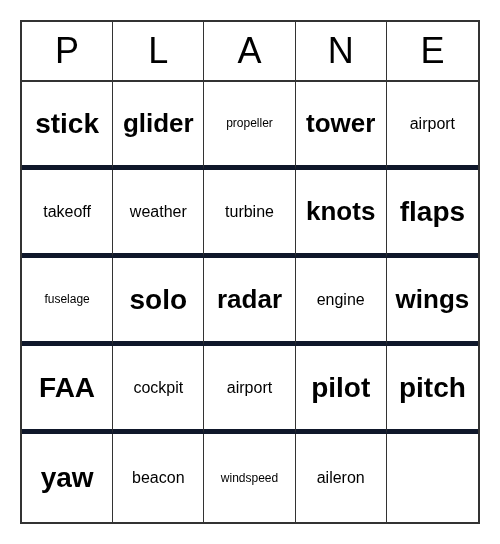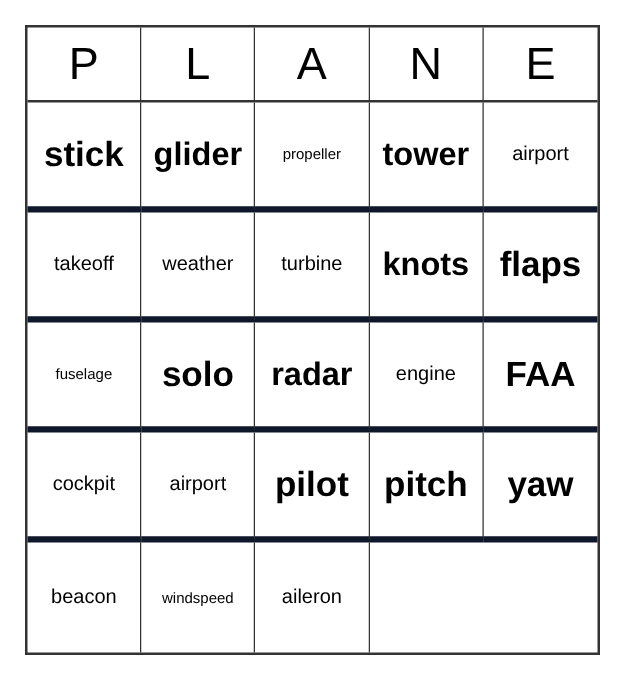--- a/index.html
+++ b/index.html
@@ -136,20 +136,23 @@
       <div class="bingo-cell">
         <span class="size-xl">solo</span>
       </div>
       <div class="bingo-cell">
         <span class="size-lg">radar</span>
       </div>
       <div class="bingo-cell">
         <span class="size-md">engine</span>
       </div>
       <div class="bingo-cell">
+        <span class="size-lg">wings</span>
+      </div>
+      <div class="bingo-cell">
         <span class="size-xl">FAA</span>
       </div>
       <div class="bingo-cell">
         <span class="size-md">cockpit</span>
       </div>
       <div class="bingo-cell">
         <span class="size-md">airport</span>
       </div>
       <div class="bingo-cell">
         <span class="size-xl">pilot</span>

